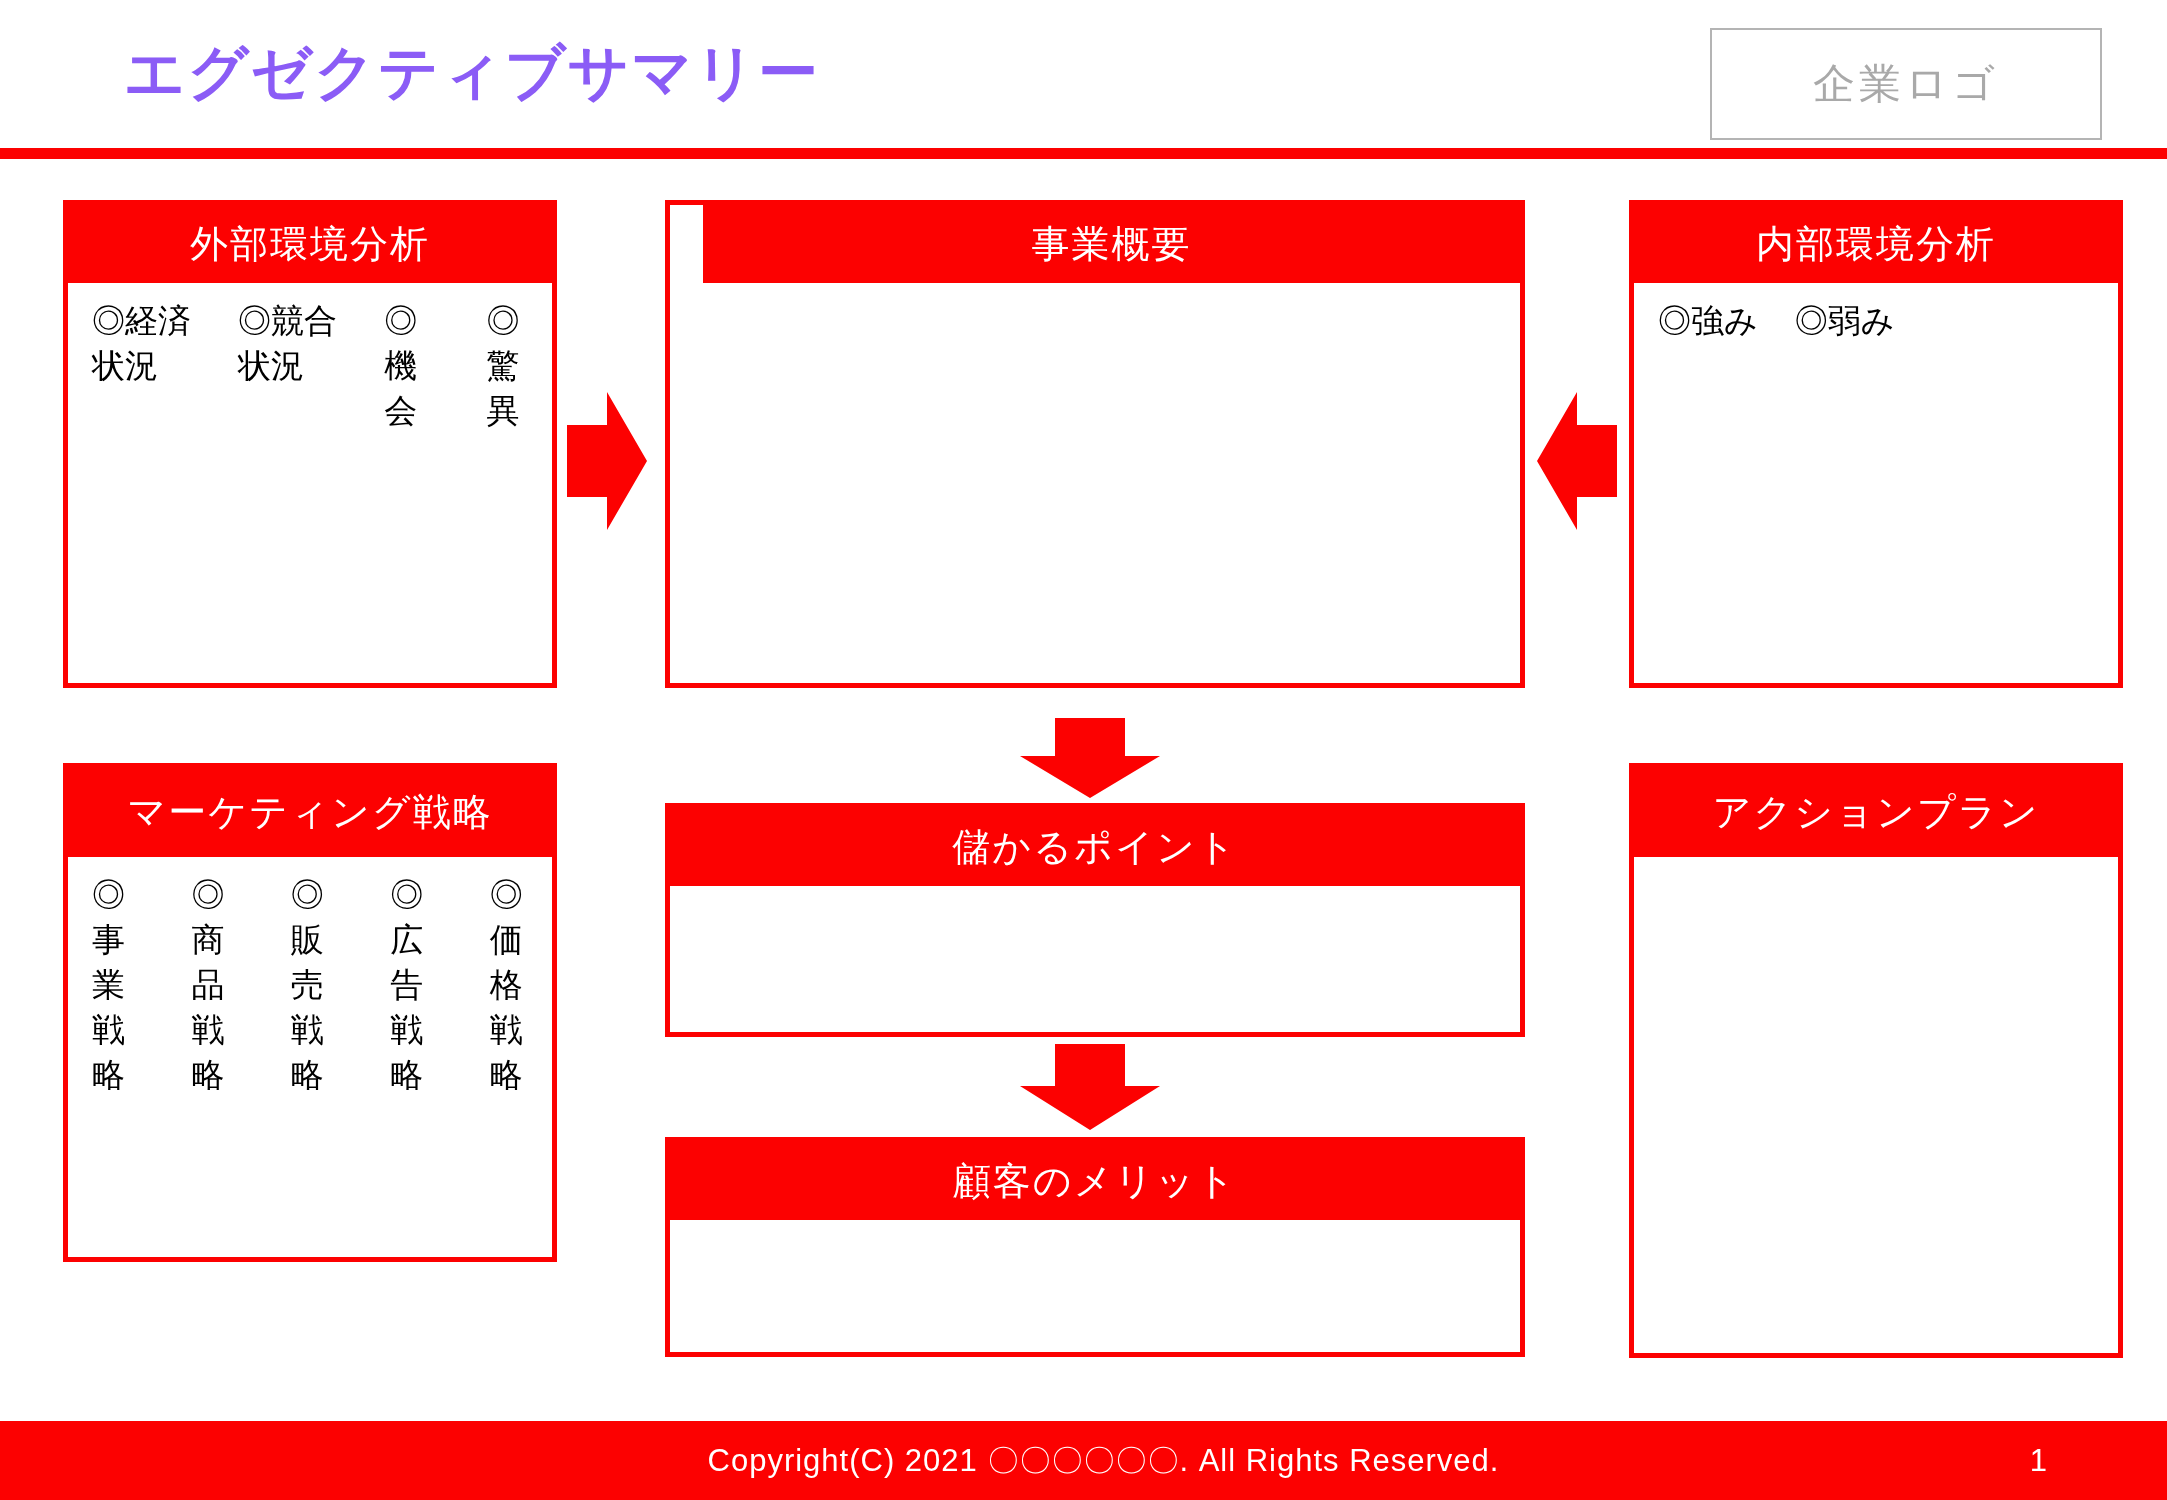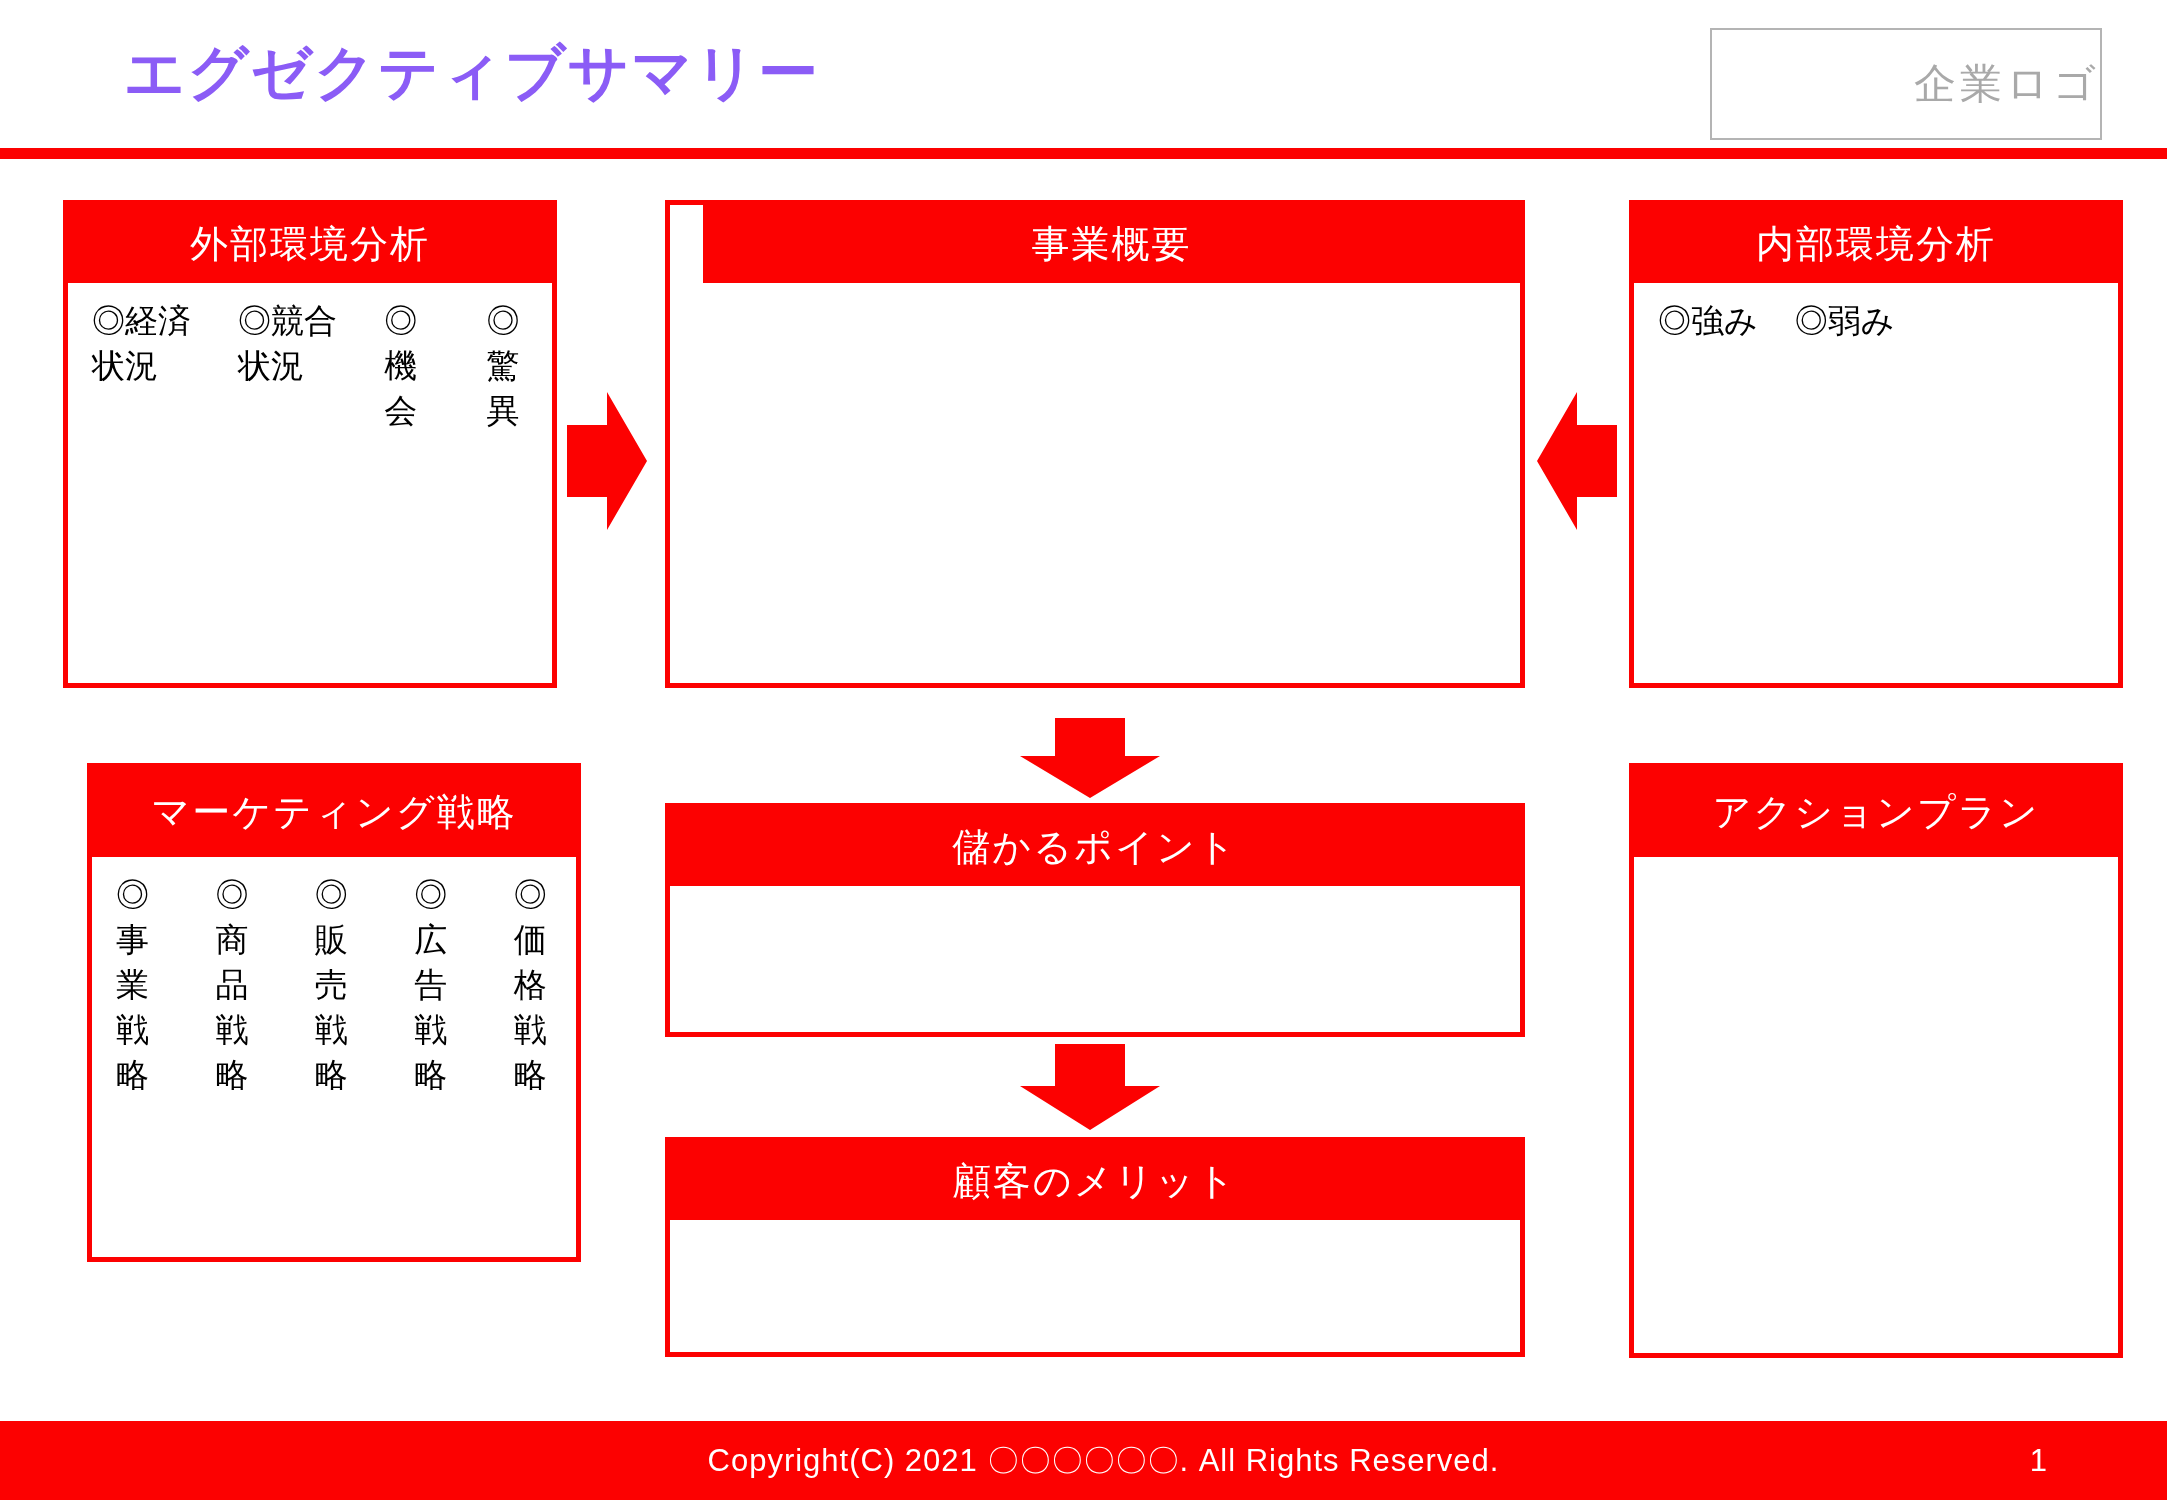--- a/index.html
+++ b/index.html
@@ -16,21 +16,21 @@
   }
   
   .page-title{
     position:absolute;left:124px;top:40px;
     font-size:60px;font-weight:bold;color:#8b5cf6;
     letter-spacing:2px;line-height:1.1;
   }
   .logo-box{
     position:absolute;left:1710px;top:28px;width:392px;height:112px;
     border:2px solid #b4b4b4;box-sizing:border-box;
-    display:flex;align-items:center;justify-content:flex-end;
+    display:flex;align-items:center;justify-content:center;
   }
   .logo-box span{font-size:42px;color:var(--gray);letter-spacing:4px;}
   .title-rule{
     position:absolute;left:0;top:148px;width:2167px;height:11px;
     background:var(--red);
   }
   
   .fbox{
     position:absolute;border:5px solid var(--red);background:#fff;
     box-sizing:border-box;
@@ -48,21 +48,21 @@
   }
   .fbox .bd.bd-bottom{}
   
   .box-external{left:63px;top:200px;width:494px;height:488px;}
   .box-overview{left:665px;top:200px;width:860px;height:488px;padding-left:33px;}
   .box-internal{left:1629px;top:200px;width:494px;height:488px;}
   
   .box-profit{left:665px;top:803px;width:860px;height:234px;}
   .box-merit{left:665px;top:1137px;width:860px;height:220px;}
   
-  .box-marketing{left:63px;top:763px;width:494px;height:499px;margin-left:24px;}
+  .box-marketing{left:63px;top:763px;width:494px;height:499px;}
   .box-action{left:1629px;top:763px;width:494px;height:595px;}
   
   .arrow{position:absolute;}
   .arrow svg{display:block;width:100%;height:100%;}
   .arrow-right{left:567px;top:392px;width:80px;height:138px;}
   .arrow-left{left:1537px;top:392px;width:80px;height:138px;}
   .arrow-down-1{left:1020px;top:718px;width:140px;height:80px;}
   .arrow-down-2{left:1020px;top:1044px;width:140px;height:86px;}
   
   .footer{

